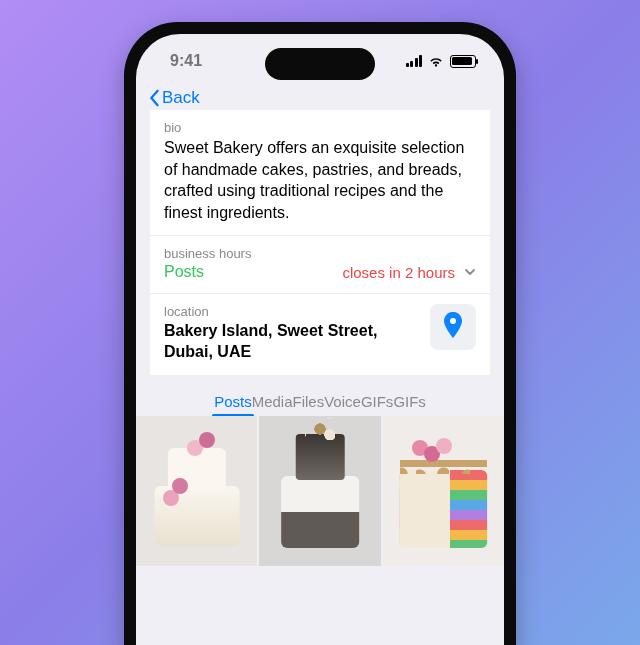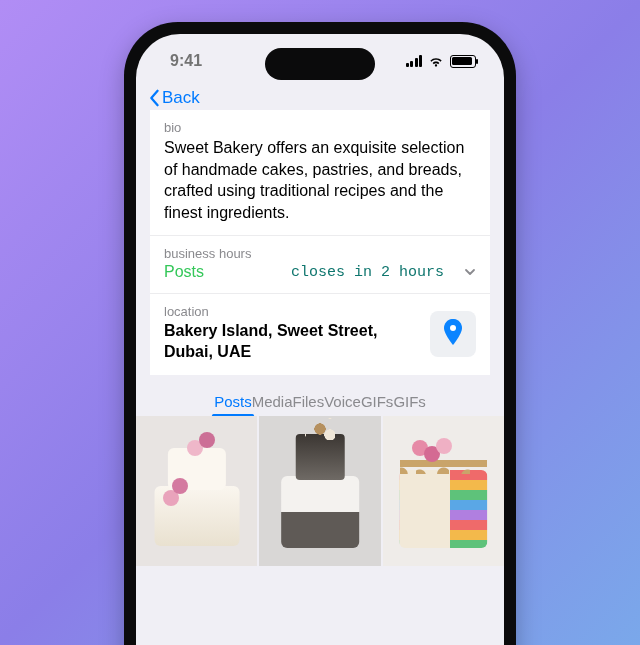--- a/index.html
+++ b/index.html
@@ -63,23 +63,23 @@
   .card {
     background:#fff; margin:10px 14px 0; border-radius:0;
     font-size:16px; color:#000;
   }
   .row { padding:10px 14px 12px; position:relative; }
   .row + .row { border-top:1px solid #ececee; }
   .lbl { font-size:13px; color:#8a8a8e; margin-bottom:2px; }
   .bio-text { line-height:1.35; }
   .hours-line { display:flex; justify-content:space-between; align-items:center; }
   .open { color:#34c759; font-size:16px; }
-  .closes { color:#0f766e; font-size:15px; display:flex; align-items:center; gap:20px;font-family:Liberation Mono, monospace; }
+  .closes { color:#ef4444; font-size:15px; display:flex; align-items:center; gap:9px; }
   .chev{width:12px;height:12px}
-  .loc-row { display:flex; justify-content:space-between; gap:10px; align-items:center; }
+  .loc-row { display:flex; justify-content:space-between; gap:10px; align-items:flex-start; }
   .loc-text{line-height:1.3;font-weight:bold;}
   .mapthumb{width:46px;height:46px;border-radius:8px;background:#eef0f3;position:relative;flex-shrink:0;}
   .pin{position:absolute;left:50%;top:50%;transform:translate(-50%,-58%);}
   .tabs {
     display:flex; justify-content:center;
     padding:18px 24px 6px; font-size:15px; color:#8a8a8e; font-weight:500;
   }
   .tabs .tab{position:relative;cursor:pointer;}
   .tabs .active{color:#007aff;}
   .tabs .active::after{content:"";position:absolute;left:-2px;right:-2px;bottom:-7px;height:2.5px;background:#007aff;border-radius:2px;}

